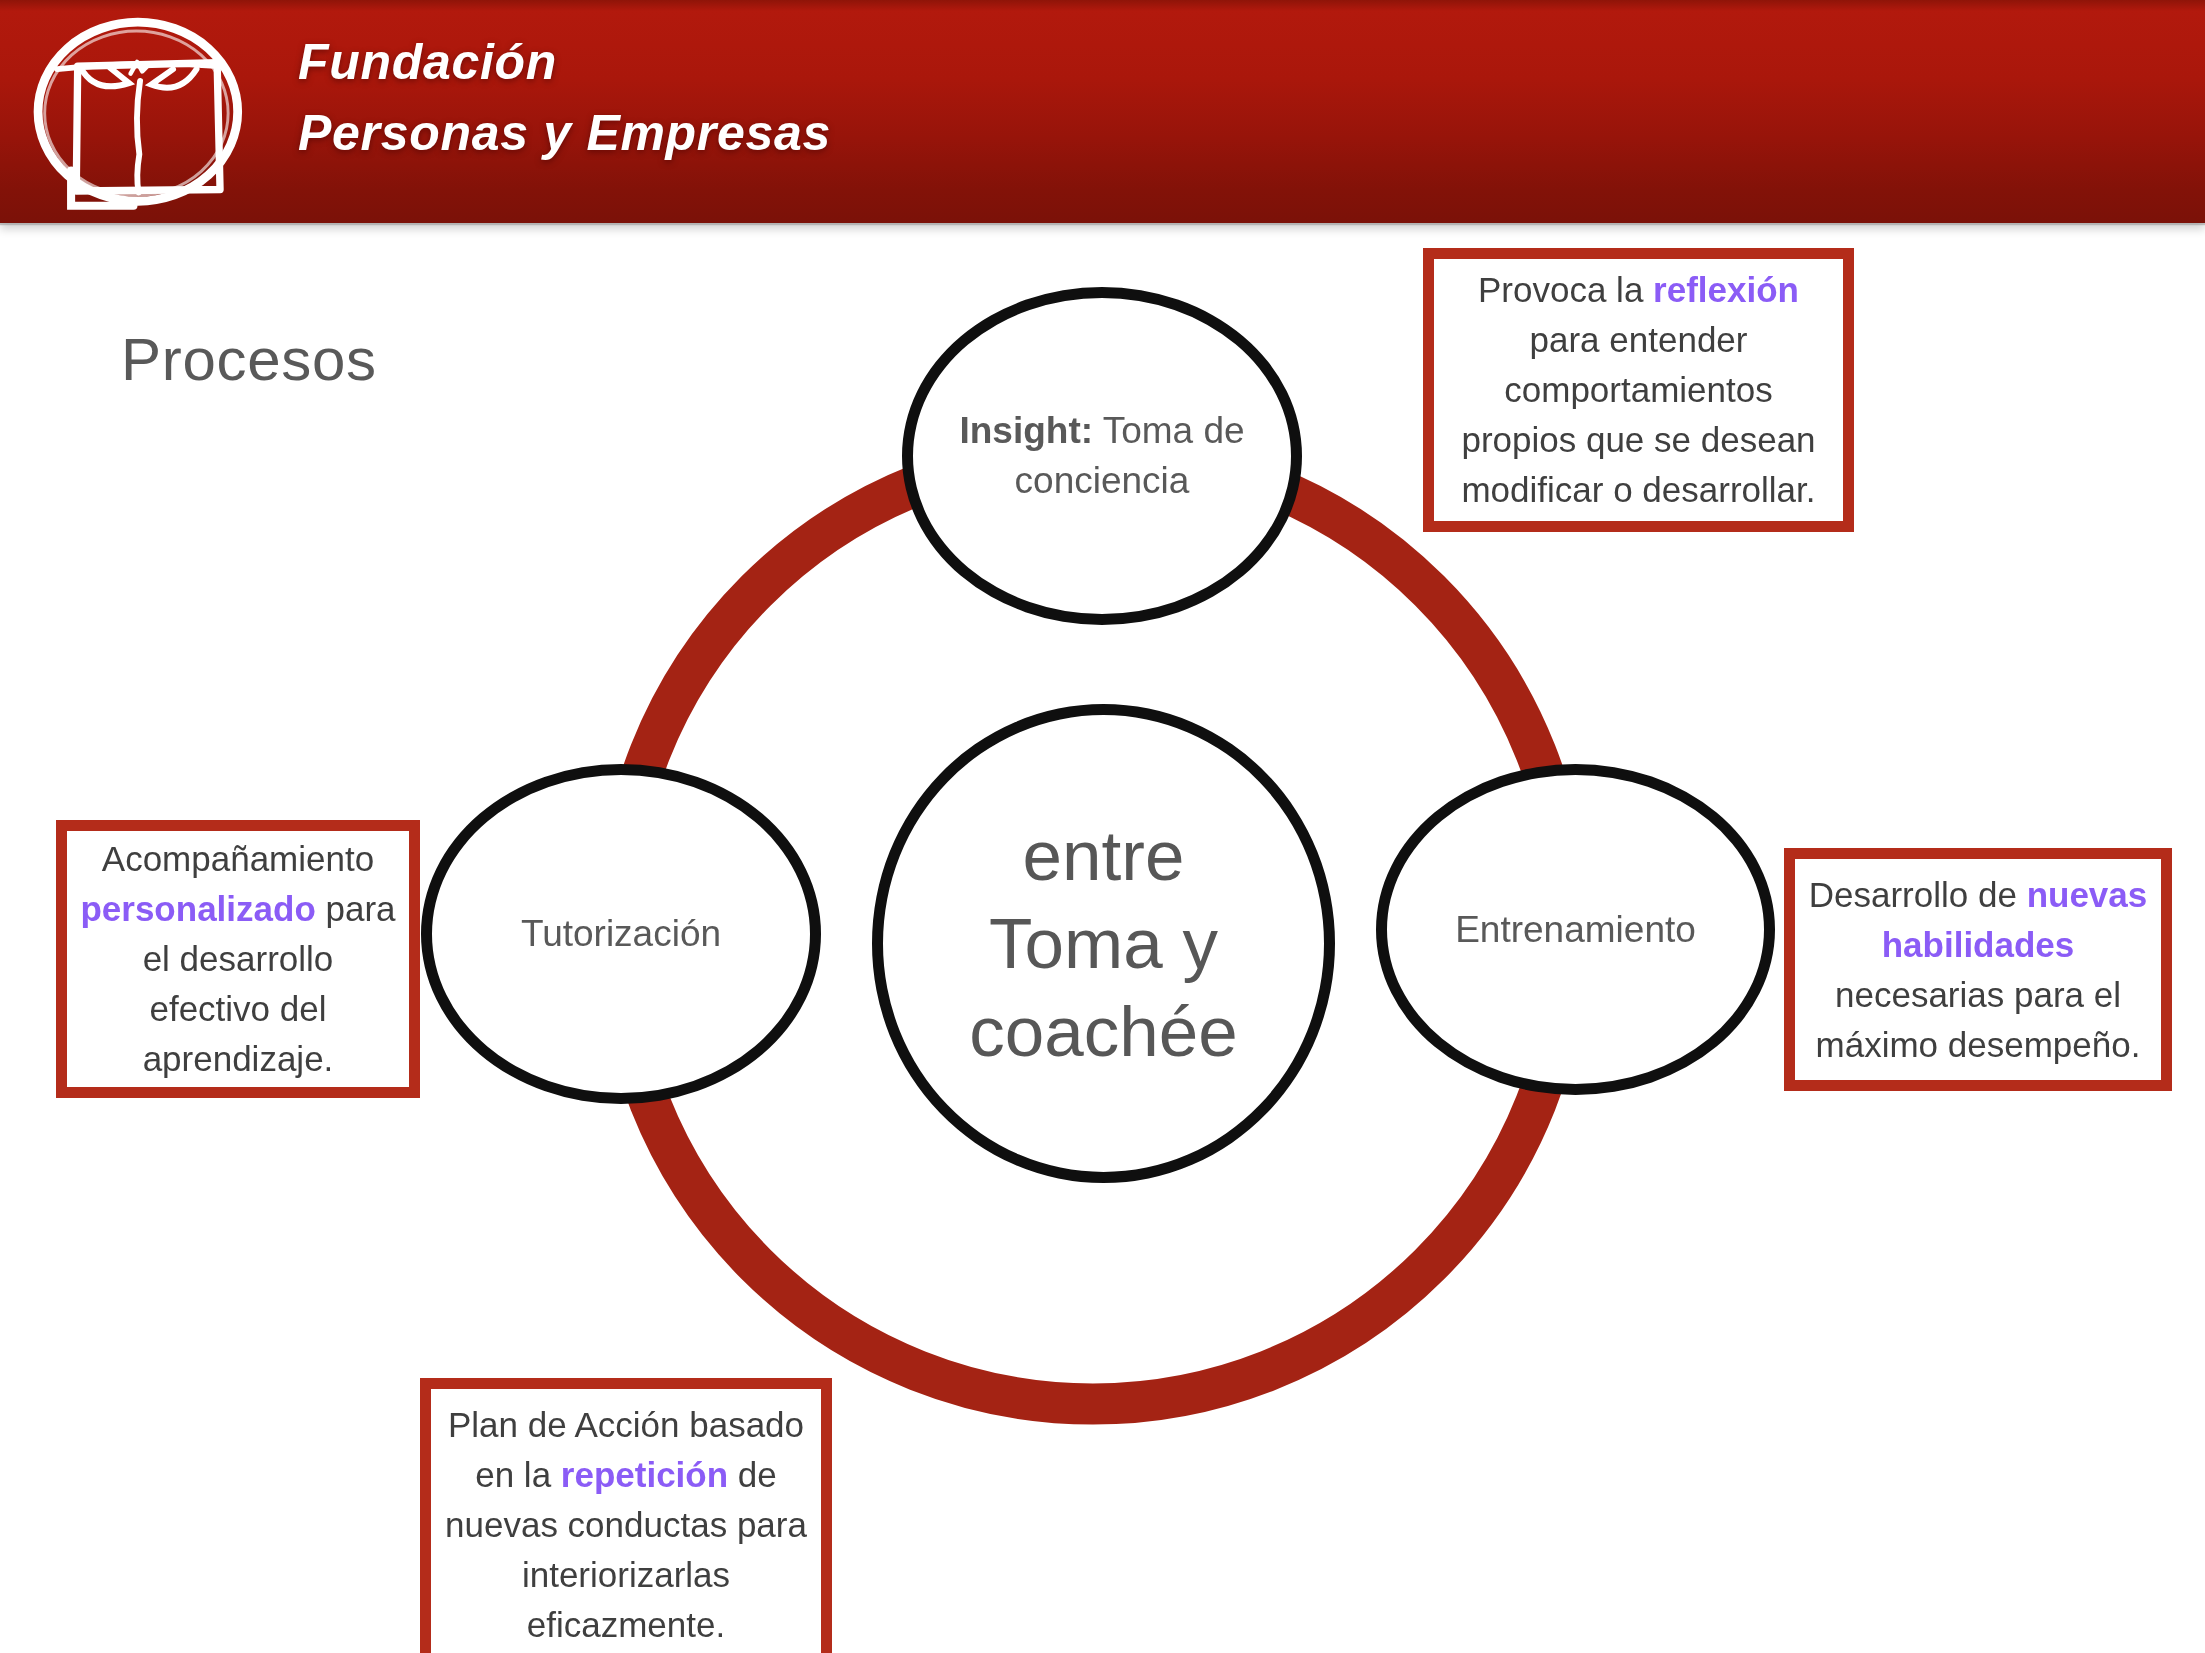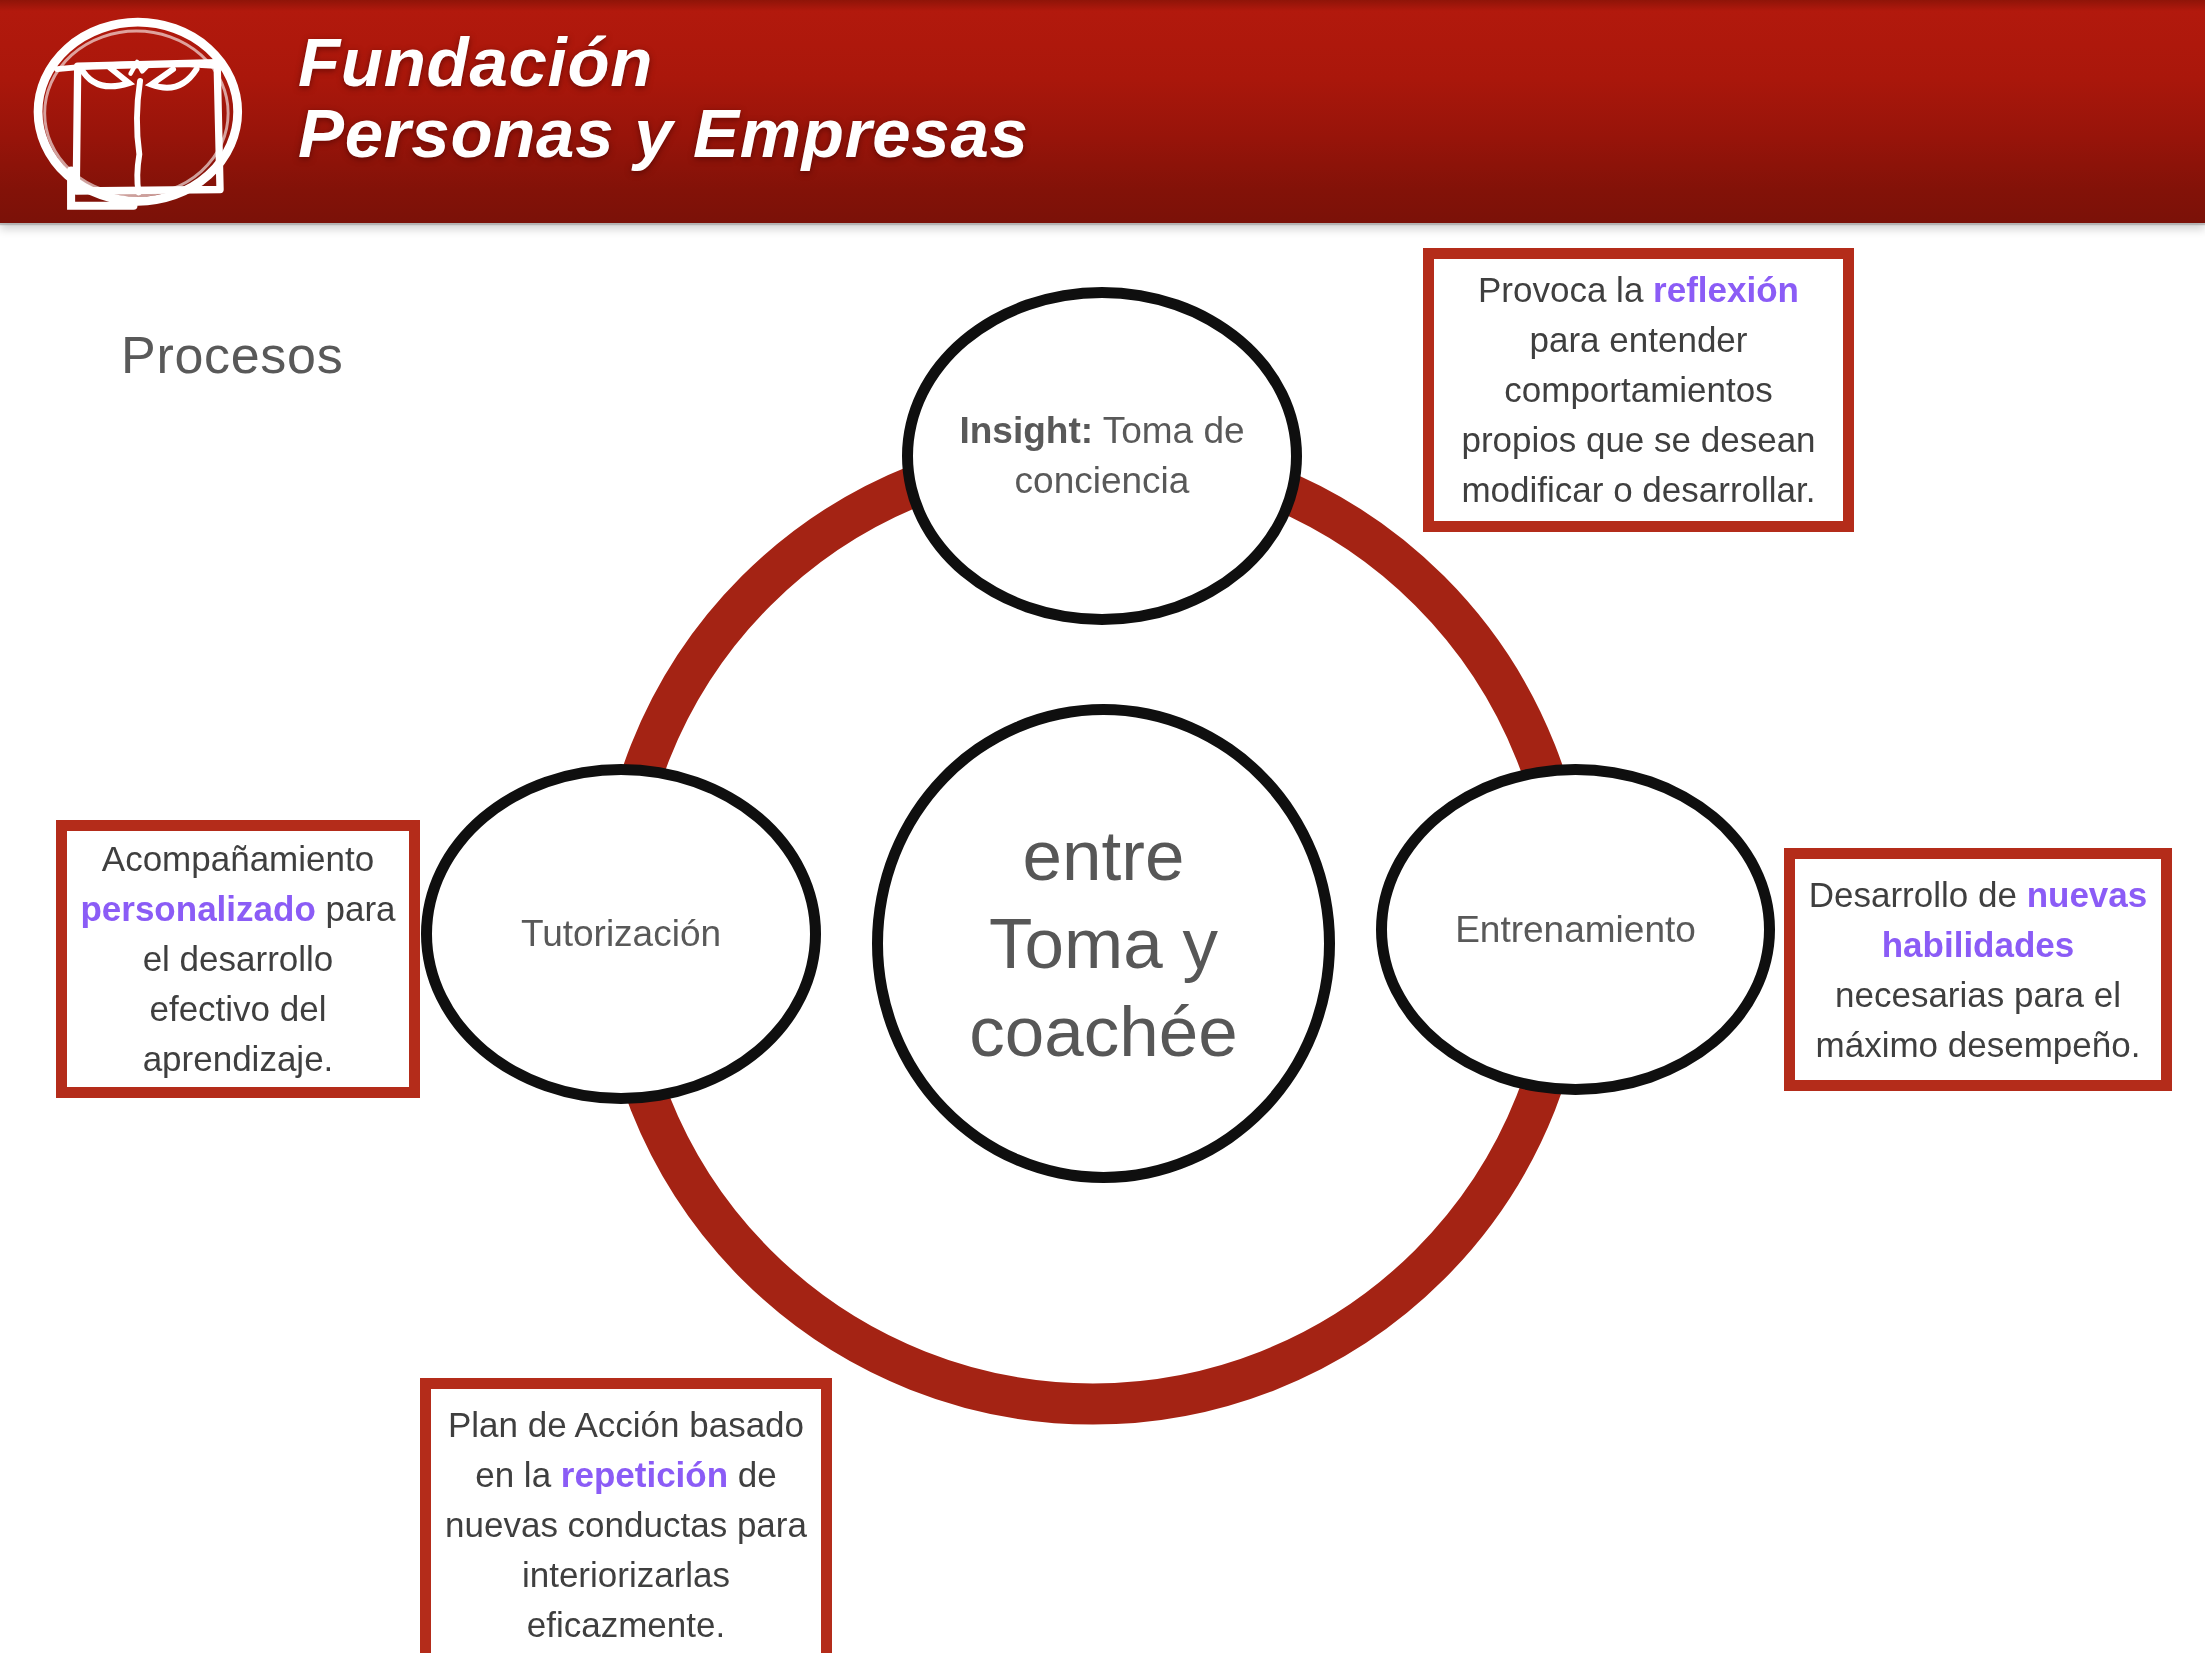--- a/index.html
+++ b/index.html
@@ -9,27 +9,27 @@
   }
   
   .banner{
     position:absolute;left:0;top:0;width:2205px;height:223px;
     background:linear-gradient(180deg,#8f1408 0%,#b2190d 5%,#aa170b 35%,#97140a 62%,#831208 85%,#7b1108 100%);
     box-shadow:0 2.2px 0 rgba(150,150,150,.55), 0 6.6px 8.8px rgba(0,0,0,.18);
   }
   .logo{position:absolute;left:29px;top:8.8px;width:217px;height:204px;}
   .brand{
     position:absolute;left:298px;top:26.5px;color:#ffffff;font-style:italic;font-weight:600;
-    font-size:69px;line-height:71px;letter-spacing:0.7px;
+    font-size:50px;line-height:71px;letter-spacing:0.7px;
     text-shadow:0 2.2px 6.6px rgba(60,0,0,.55);
   }
   
   .title{
     position:absolute;left:121px;top:325px;margin:0;
-    font-size:52px;font-weight:400;color:#595959;letter-spacing:0.7px;
+    font-size:60px;font-weight:400;color:#595959;letter-spacing:0.7px;
   }
   
   .ring-svg{position:absolute;left:0;top:0;width:2205px;height:1654px;}
   
   .node{
     position:absolute;background:#ffffff;border:11px solid #0f0f0f;border-radius:50%;
     display:flex;align-items:center;justify-content:center;text-align:center;
     color:#595959;
   }
   .node-label{font-size:37px;line-height:50px;white-space:pre-line;}

